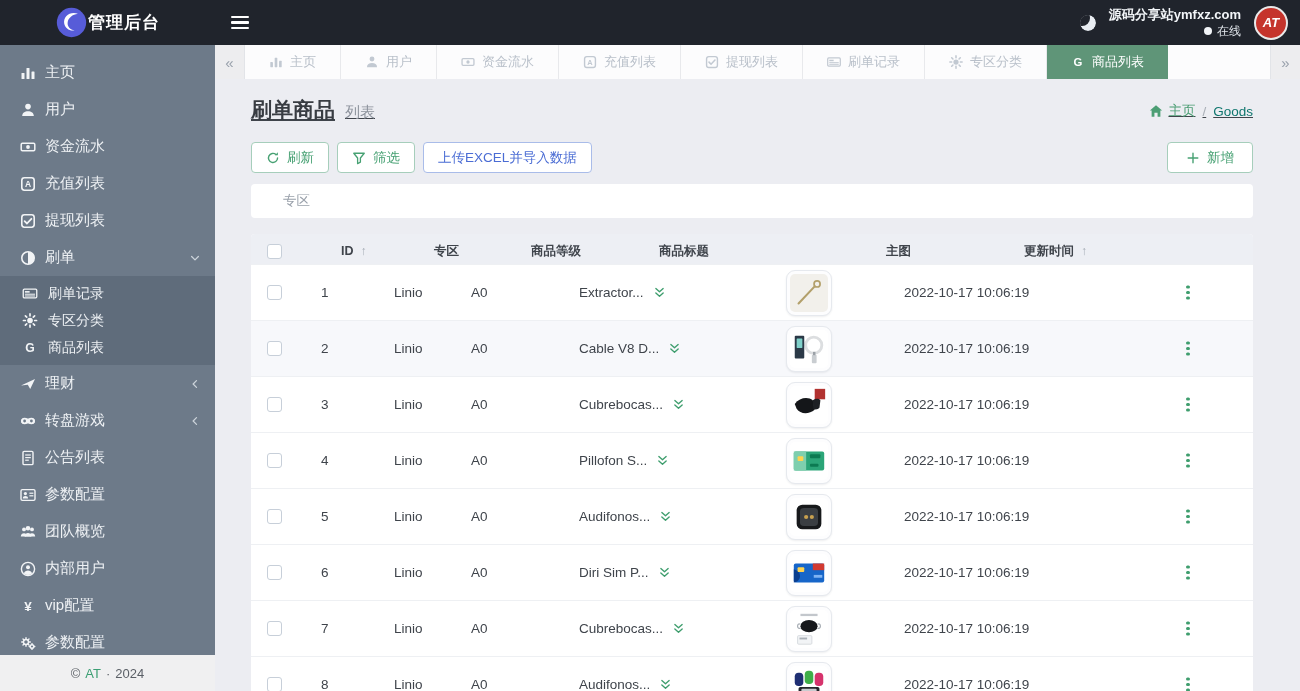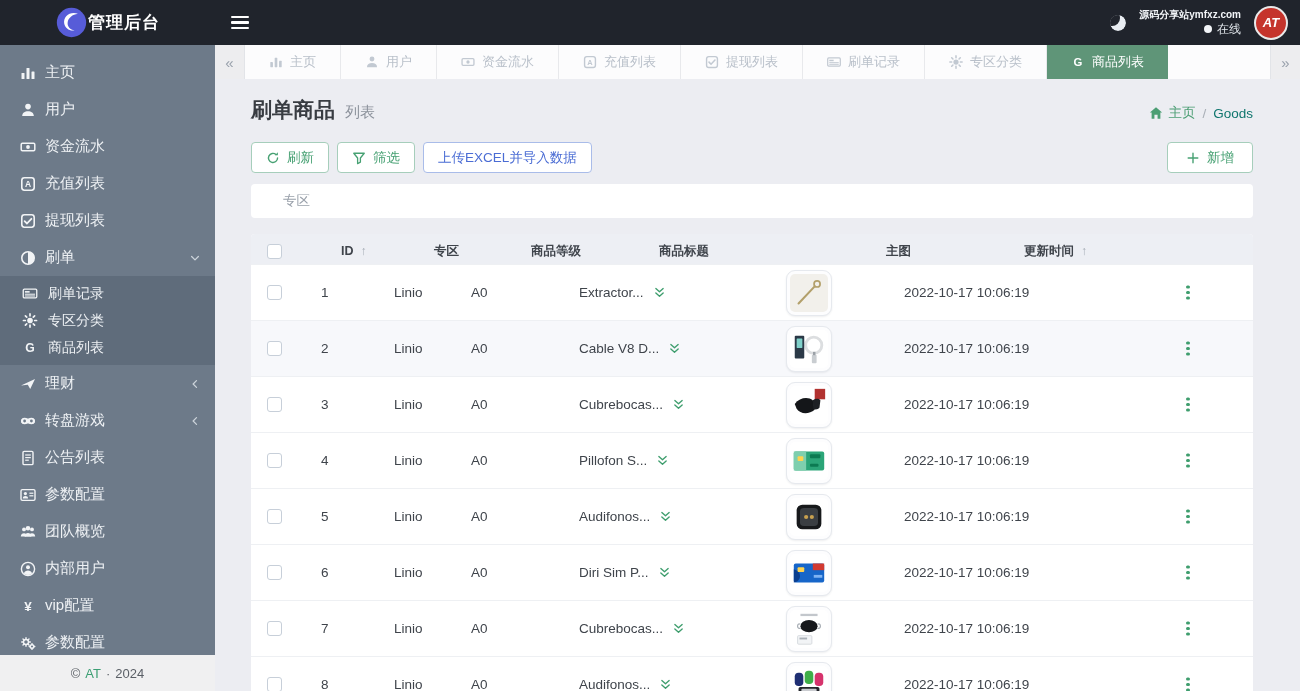--- a/index.html
+++ b/index.html
@@ -28,39 +28,39 @@
   .main { flex:1; display:flex; flex-direction:column; min-width:0; }
 
   .topbar { height:45px; flex:0 0 45px; background:#20242c; display:flex; align-items:center; padding:0 12px 0 16px; }
   .hamburger { width:18px; height:13px; display:flex; flex-direction:column; justify-content:space-between; cursor:pointer; }
   .hamburger i { display:block; height:2.4px; background:#fff; border-radius:1px; }
   .topbar-right { margin-left:auto; display:flex; align-items:center; gap:13px; }
   .moon { position:relative; width:16px; height:16px; overflow:hidden; border-radius:50%; cursor:pointer; }
   .moon::before { content:""; position:absolute; inset:0; border-radius:50%; background:#e9edf2; }
   .moon::after { content:""; position:absolute; left:-6px; top:-5px; width:16px; height:16px; border-radius:50%; background:#20242c; }
   .site-meta { text-align:right; line-height:1.35; }
-  .site-name { color:#f2f5f8; font-size:10px; font-weight:bold; }
+  .site-name { color:#f2f5f8; font-size:13px; font-weight:bold; }
   .online { color:#e3e8ed; font-size:12px; display:flex; align-items:center; justify-content:flex-end; gap:5px; }
   .online-dot { width:8px; height:8px; border-radius:50%; background:#f2f5f8; }
   .avatar { width:34px; height:34px; border-radius:50%; background:var(--avatar-red,#c5342c); border:2px solid #e9e9e9; color:#fff; font-weight:bold; font-style:italic; font-size:13px; display:flex; align-items:center; justify-content:center; cursor:pointer; }
 
   
   .tabbar { height:34px; flex:0 0 34px; background:#f1f1f3; display:flex; align-items:stretch; }
   .tab-arrow { width:30px; flex:0 0 30px; background:#ededef; color:#99a1ac; font-size:15px; display:flex; align-items:center; justify-content:center; cursor:pointer; }
   .tab-arrow.left { border-right:1px solid #e2e4e8; }
   .tab-arrow.right { border-left:1px solid #e2e4e8; }
   .tabs { display:flex; flex:1; background:#fcfcfd; overflow:hidden; }
   .tab { display:flex; align-items:center; gap:7px; padding:0 24px; font-size:13px; color:#b9c0ca; border-right:1px solid #e8e9ec; cursor:pointer; white-space:nowrap; }
   .tab-icon { width:14px; height:14px; color:#c2c9d2; }
   .tab.active { background:var(--active-tab,#5f9578); color:#fff; border-right:none; }
   .tab.active .tab-icon { color:#fff; }
 
   
   .content { flex:1; padding:17px 47px 0 36px; overflow:hidden; }
-  .page-head { display:flex; align-items:center; justify-content:space-between; }
+  .page-head { display:flex; align-items:flex-start; justify-content:space-between;text-decoration:underline; }
   .page-title-wrap { display:flex; align-items:baseline; gap:10px; }
   .page-title { font-size:21px; font-weight:bold; color:#383c42; }
   .page-subtitle { font-size:15px; color:#8b919b; }
   .breadcrumb { display:flex; align-items:center; gap:7px; font-size:13.5px; margin-top:6px; }
   .crumb-home { display:flex; align-items:center; gap:5px; color:#4c9e74; cursor:pointer; }
   .crumb-home .icon { width:14px; height:14px; }
   .crumb-sep { color:#a8aeb6; }
   .crumb-current { color:#0f766e; }
 
   .toolbar { margin-top:18px; display:flex; align-items:center; gap:8px; }

